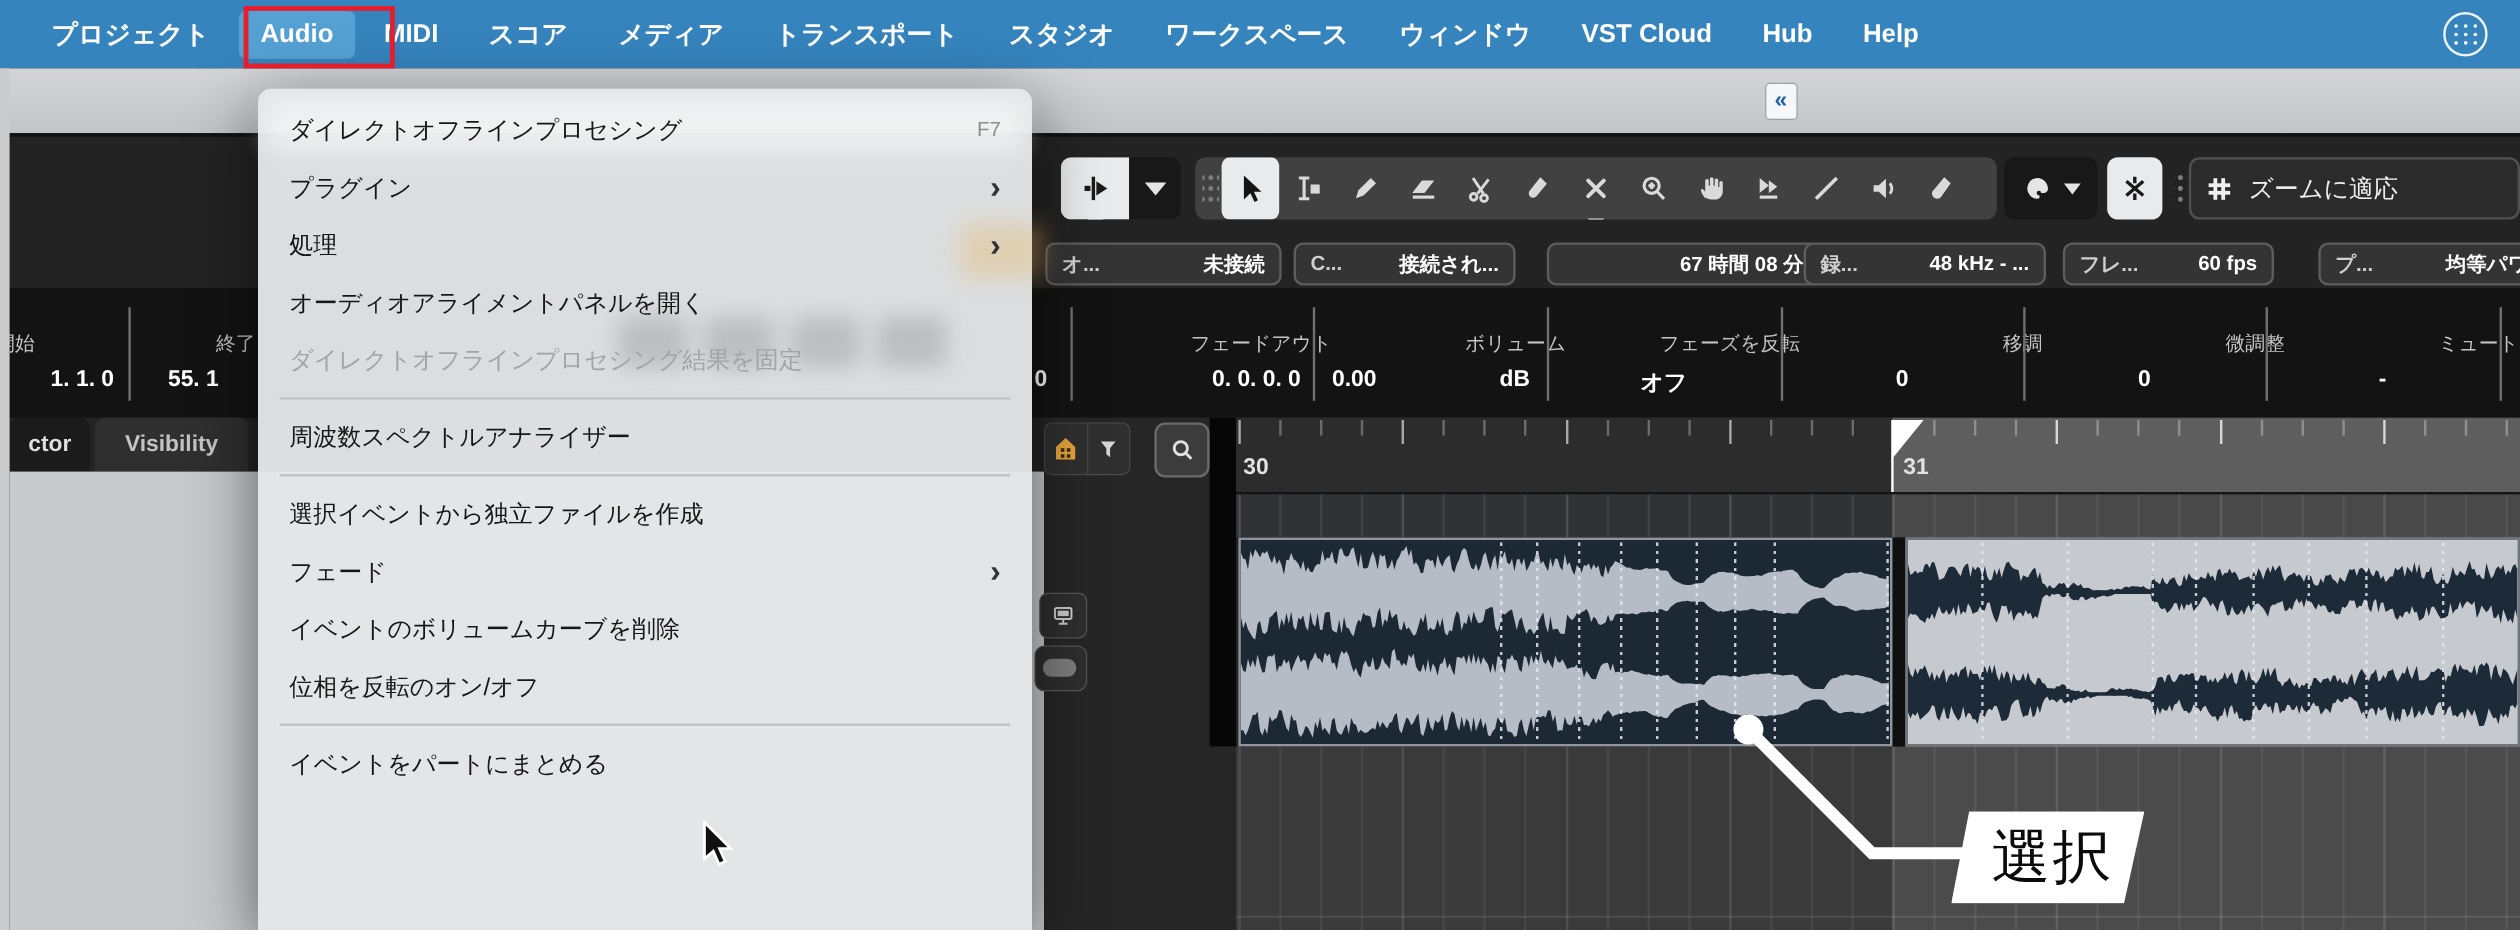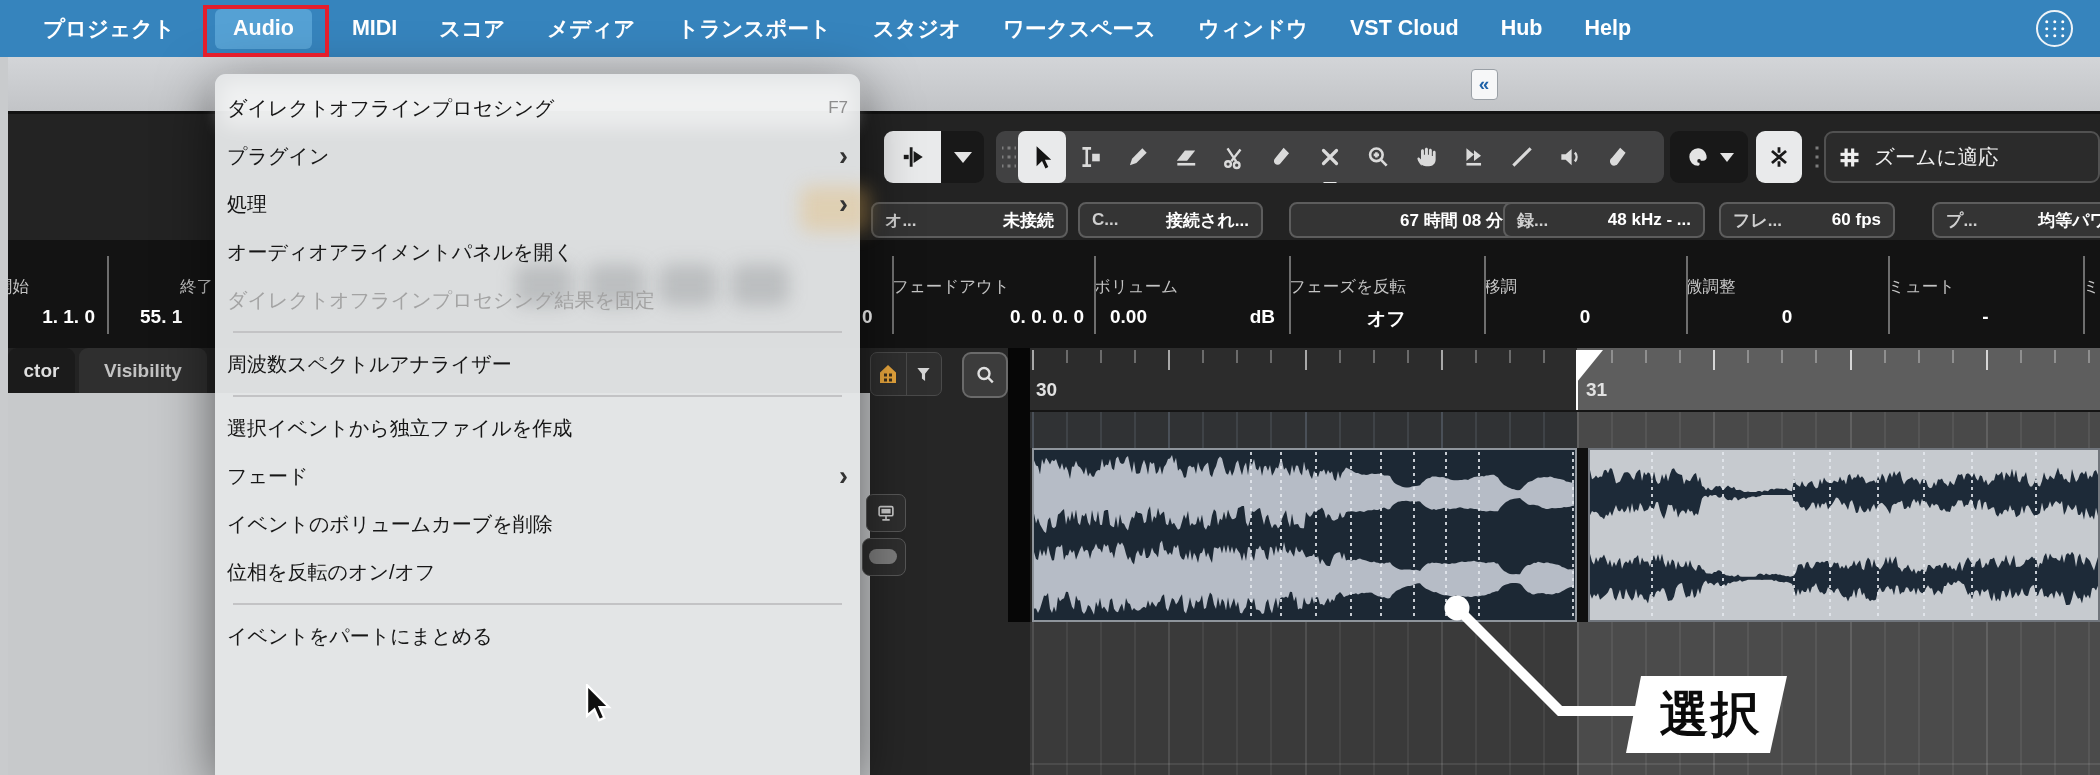--- a/index.html
+++ b/index.html
@@ -4,21 +4,21 @@
 <style>
   html,body{margin:0;padding:0;background:#000}
   #root{position:relative;width:2100px;height:775px;overflow:hidden;background:#232323;
         font-family:"Liberation Sans","DejaVu Sans",sans-serif;}
 
   
   .menubar{position:absolute;left:0;top:0;width:2100px;height:57px;background:#3684bd;
            display:flex;align-items:center;padding-left:22px;box-sizing:border-box}
   .mb-item{color:#fff;font-size:21.5px;font-weight:600;padding:0 21px;height:57px;
            display:flex;align-items:center;white-space:nowrap}
-  .mb-item.active{background:#55a1d4;border-radius:6px;height:40px;padding:0 18px;margin:0 19px}
+  .mb-item.active{background:#55a1d4;border-radius:6px;height:40px;padding:0 18px;margin:0 3px}
   #red-box{position:absolute;left:203px;top:5px;width:118px;height:44px;border:4px solid #e41e2c;z-index:60}
   #globe{position:absolute;left:2036px;top:10px;width:37px;height:37px;border:2.5px solid #eef3f7;
          border-radius:50%;box-sizing:border-box}
   .gdots{position:absolute;left:50%;top:50%;width:3.5px;height:3.5px;border-radius:50%;background:#fff;
          transform:translate(-50%,-50%);
          box-shadow:-8px -7px 0 #fff,0 -7px 0 #fff,8px -7px 0 #fff,-8px 0 0 #fff,8px 0 0 #fff,
                     -8px 7px 0 #fff,0 7px 0 #fff,8px 7px 0 #fff}
 
   
   .titlebar{position:absolute;left:0;top:57px;width:2100px;height:57px;
@@ -56,21 +56,21 @@
   
   .chip{position:absolute;top:202px;height:36px;background:#343434;border:2px solid #5d5d5d;border-radius:8px;
         box-sizing:border-box;display:flex;align-items:center;justify-content:space-between;
         padding:0 12px;font-size:17px;font-weight:bold;white-space:nowrap;overflow:hidden}
   .chip .cl{color:#cfcfcf}.chip .cv{color:#fff}
 
   
   #infoline{position:absolute;left:0;top:240px;width:2100px;height:108px;background:#131313}
   .iv-sep{position:absolute;top:256px;width:2px;height:78px;background:#6e6e6e}
   .if-field{position:absolute;top:240px;height:108px}
-  .if-label{position:absolute;top:36px;left:0;width:100%;text-align:left;font-size:16.5px;color:#c4c4c4;white-space:nowrap}
+  .if-label{position:absolute;top:36px;left:16px;width:100%;text-align:right;font-size:16.5px;color:#c4c4c4;white-space:nowrap}
   .if-value{position:absolute;top:66px;left:0;width:100%;text-align:center;font-size:19px;font-weight:bold;color:#fff;white-space:nowrap}
   .if-value.ra{text-align:right;padding-right:10px;box-sizing:border-box}
   .if-value.la{text-align:left;padding-left:16px;box-sizing:border-box}
   .if-unit{position:absolute;right:14px;top:66px;font-size:19px;font-weight:bold;color:#fff}
   .li-lab{position:absolute;font-size:16.5px;color:#c4c4c4;white-space:nowrap}
   .li-val{position:absolute;font-size:19px;font-weight:bold;color:#fff;white-space:nowrap}
 
   
   .tab{position:absolute;top:348px;height:45px;display:flex;align-items:center;justify-content:center;
        font-size:19px;font-weight:bold;border-radius:9px 9px 0 0;box-sizing:border-box}
@@ -120,29 +120,29 @@
   #event2{left:1588px;width:512px;background:#c6cacf;border:2px solid #70757c}
   #event-gap{position:absolute;left:1577px;top:448px;width:11px;height:174px;background:#101010}
   .dot-line{position:absolute;top:2px;height:166px;width:2px;
             background-image:repeating-linear-gradient(to bottom,rgba(228,232,238,.85) 0 3px,transparent 3px 7px)}
 
   
   #callout-svg{position:absolute;left:0;top:0;z-index:40;pointer-events:none}
   #callout-label{position:absolute;left:1626px;top:676px;width:161px;height:77px;background:#fff;
                  clip-path:polygon(15px 0,161px 0,144px 77px,0 77px);display:flex;align-items:center;
                  justify-content:center;padding-left:8px;box-sizing:border-box;
-                 font-size:49px;font-weight:700;color:#0b0b0b;z-index:41;letter-spacing:2px}
+                 font-size:49px;font-weight:400;color:#0b0b0b;z-index:41;letter-spacing:2px}
 
   
   #menu{position:absolute;left:215px;top:74px;width:645px;height:701px;
         background:rgba(228,230,231,.96);border-radius:11px 11px 0 0;
         box-shadow:0 14px 55px rgba(0,0,0,.55);z-index:50;padding-top:10px;box-sizing:border-box}
   .ghost{position:absolute;border-radius:10px;filter:blur(9px);z-index:0;pointer-events:none}
   .m-item{position:relative;z-index:1;height:48px;display:flex;align-items:center;
-          padding:0 12px;font-size:20px;color:#161616;white-space:nowrap}
+          padding:0 26px;font-size:20px;color:#161616;white-space:nowrap}
   .m-label{flex:1}
   .m-short{color:#8d8d8d;font-size:17px}
   .m-chev{color:#333;font-size:27px;font-weight:bold;line-height:20px}
   .m-item.dis{color:#a3a3a3}
   .m-item.hl{background:#2b73e2;border-radius:8px;margin:0 7px;padding:0 13px;color:#fff;font-weight:bold}
   .m-sep{position:relative;z-index:1;height:2px;background:#c3c3c5;margin:7px 18px}
   #cursor{position:absolute;left:583px;top:684px;z-index:70}
   svg{display:block}
 </style>
 </head>

